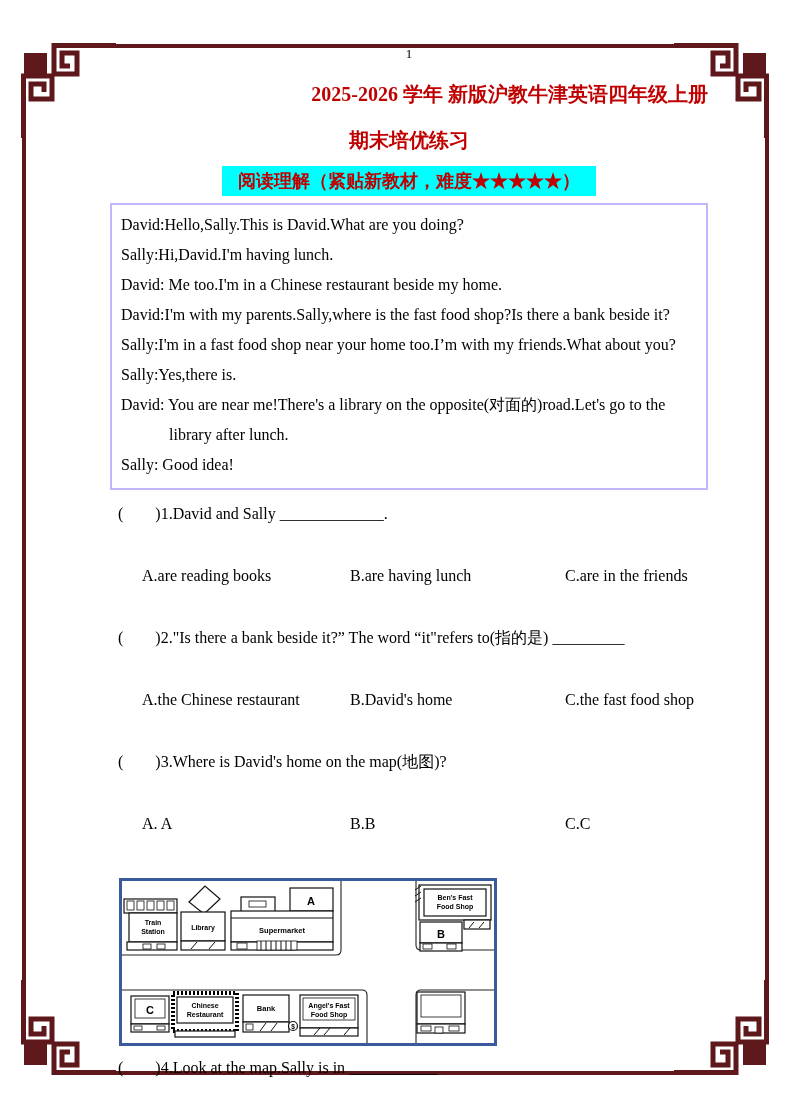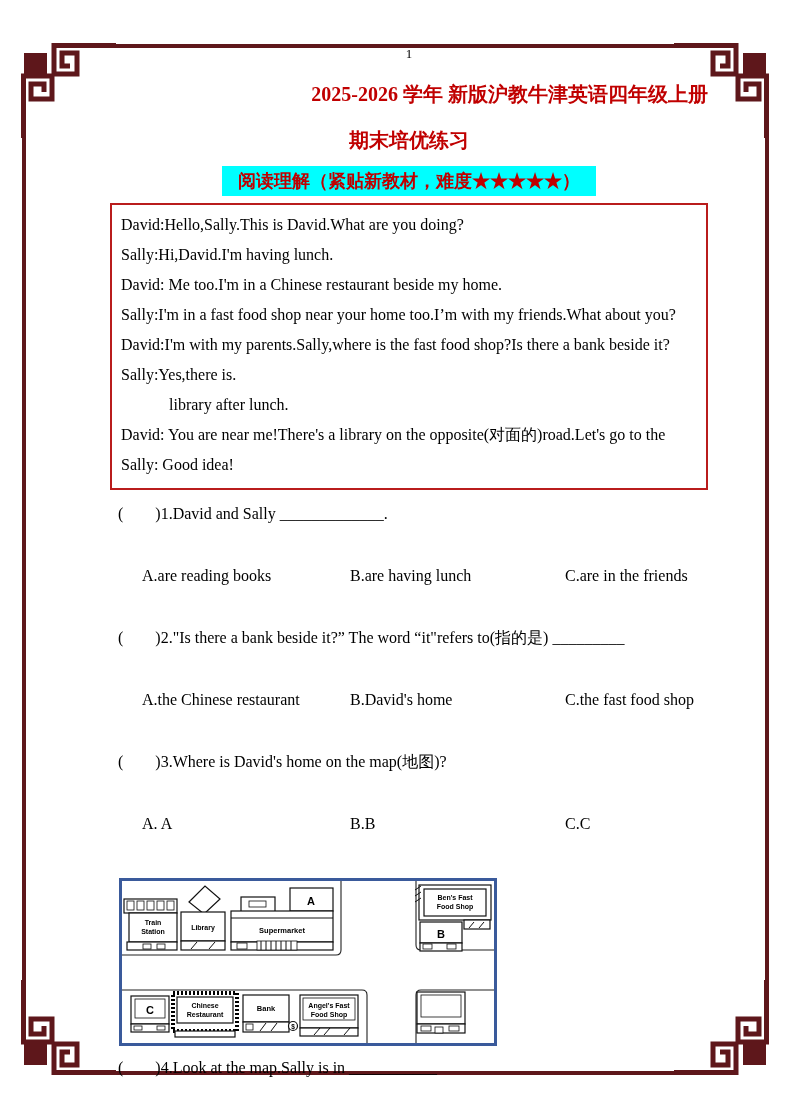--- a/index.html
+++ b/index.html
@@ -30,21 +30,21 @@
          color:var(--title-red,#C00000);line-height:24px;}
   .banner-wrap{margin-top:14px;text-align:center;}
   .banner{display:inline-block;background:var(--banner-bg,#00FFFF);
           color:var(--title-red,#C00000);font-weight:bold;font-size:18px;
           padding:4px 16px;line-height:22px;}
   .passage-wrap{margin-top:8px;text-align:center;}
   .passage-label{display:inline-block;background:var(--passage-bg,#FFFF00);
           color:var(--passage-text,#1F2D7A);font-weight:bold;font-size:15px;
           padding:2px 7px;line-height:18px;}
 
-  .dialog{margin-top:7px;border:2px solid #b91c1c;padding:5px 10px 8px 9px;width:575px;}
+  .dialog{margin-top:7px;border:2px solid #c4b5fd;padding:5px 10px 8px 9px;width:575px;}
   .dialog .dl{font-size:16px;line-height:30px;white-space:pre-wrap;}
 
   .qline{font-size:16px;line-height:31px;white-space:pre-wrap;margin-left:8px;}
   .q-first{margin-top:8px;}
   .opt{display:inline-block;white-space:pre;}
   .w3a{width:208px;}.w3b{width:215px;}
 
   
   .map-wrap{margin:8px 0 6px 9px;line-height:0;}
   .map-frame{fill:#fff;stroke:var(--map-border,#3A5A9B);stroke-width:3;}
@@ -101,25 +101,25 @@
     <div class="title">2025-2026 学年 新版沪教牛津英语四年级上册</div>
     <div class="subtitle">期末培优练习</div>
     <div class="banner-wrap">
       <span class="banner">阅读理解（紧贴新教材，难度★★★★★）</span>
     </div>
 
     <div class="dialog">
       <div class="dl">David:Hello,Sally.This is David.What are you doing?</div>
       <div class="dl">Sally:Hi,David.I'm having lunch.</div>
       <div class="dl">David: Me too.I'm in a Chinese restaurant beside my home.</div>
+      <div class="dl">David:I'm with my parents.Sally,where is the fast food shop?Is there a bank beside it?</div>
       <div class="dl">Sally:I'm in a fast food shop near your home too.I’m with my friends.What about you?</div>
-      <div class="dl">David:I'm with my parents.Sally,where is the fast food shop?Is there a bank beside it?</div>
       <div class="dl">Sally:Yes,there is.</div>
+      <div class="dl">David: You are near me!There's a library on the opposite(对面的)road.Let's go to the</div>
       <div class="dl">            library after lunch.</div>
-      <div class="dl">David: You are near me!There's a library on the opposite(对面的)road.Let's go to the</div>
       <div class="dl">Sally: Good idea!</div>
     </div>
 
     <div class="qline q-first">(        )1.David and Sally _____________.</div>
     <div class="qline">
       <span class="opt w3a">A.are reading books</span><span class="opt w3b">B.are having lunch</span><span class="opt">C.are in the friends</span>
     </div>
 
     <div class="qline">(        )2."Is there a bank beside it?” The word “it"refers to(指的是) _________</div>
     <div class="qline">

